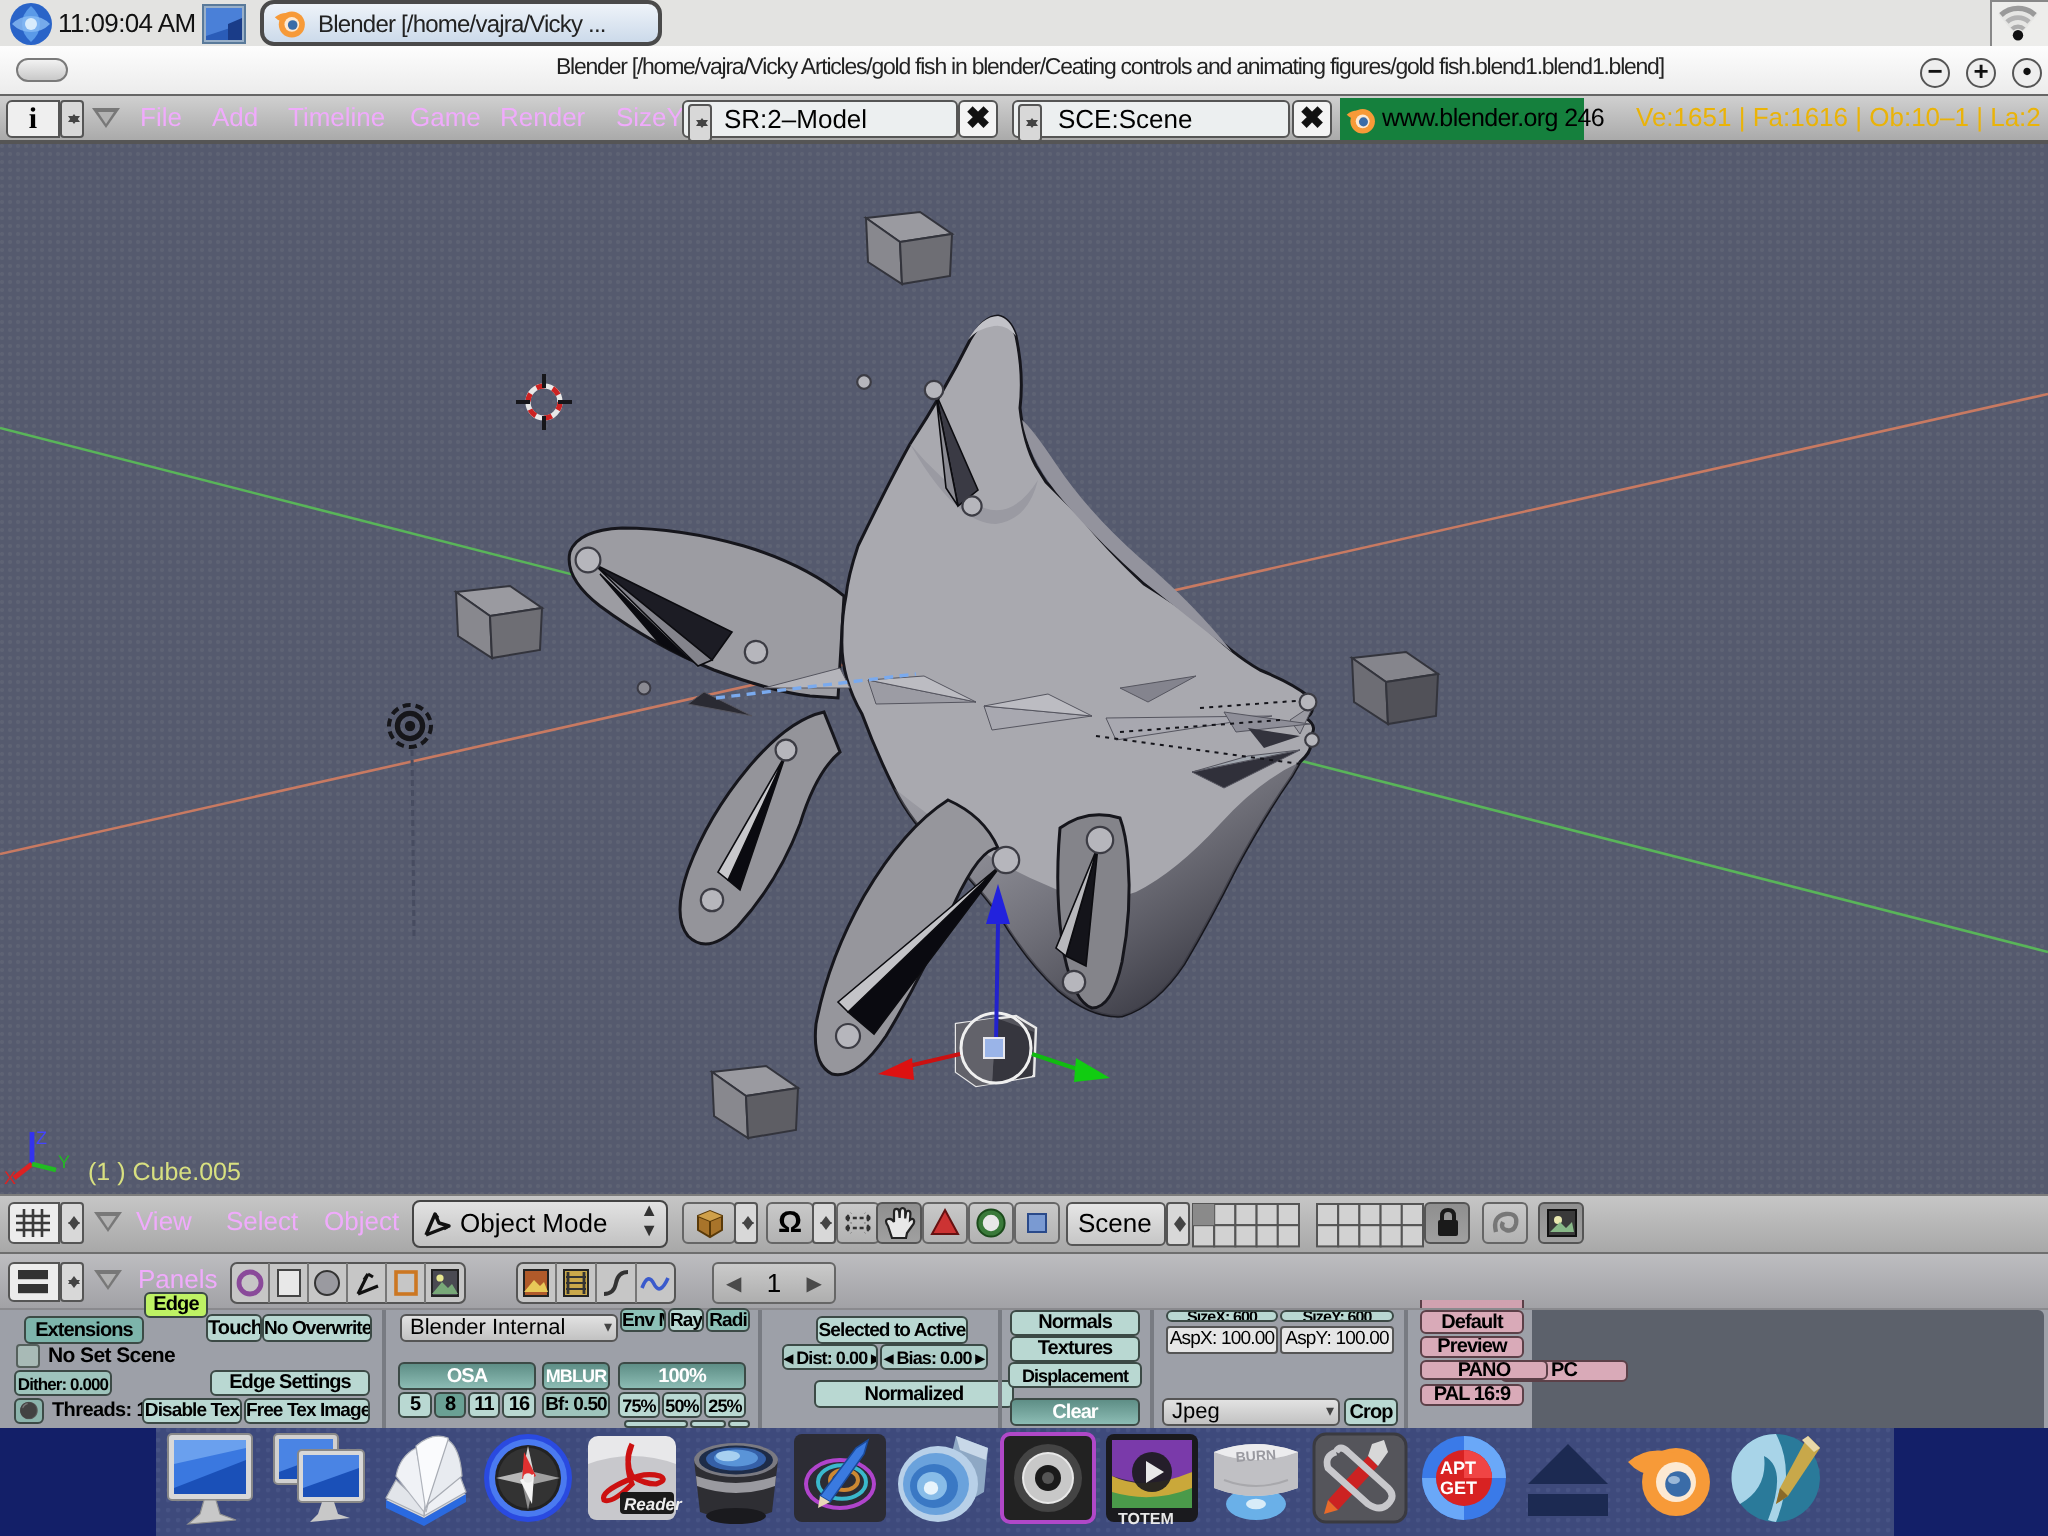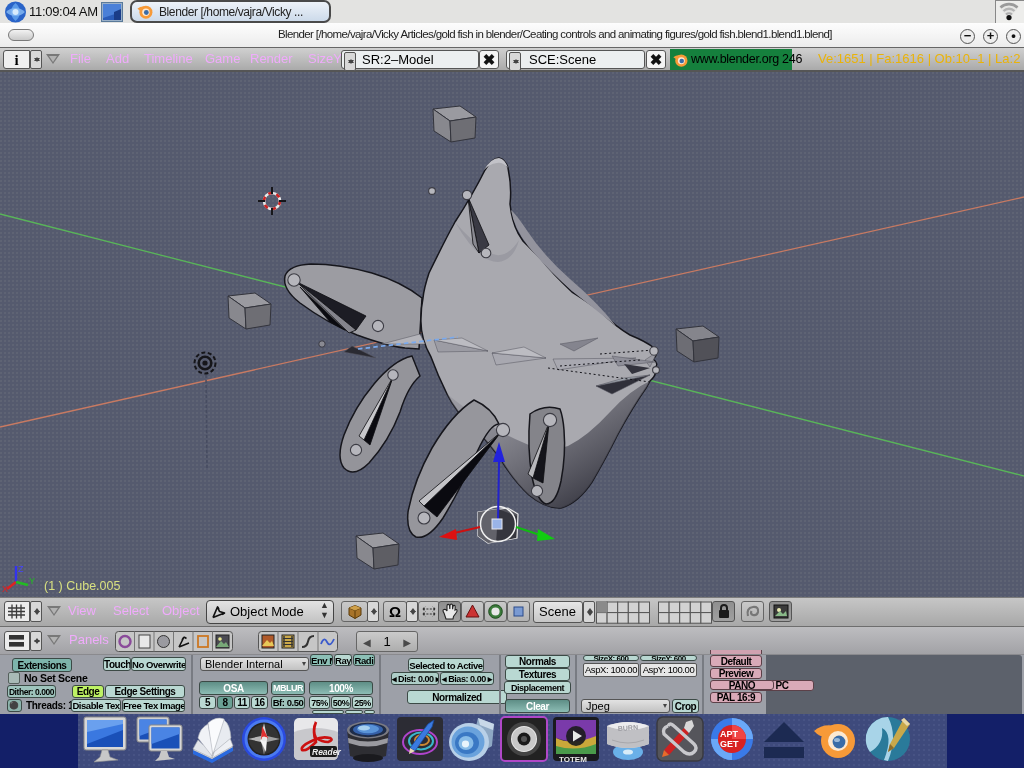--- a/index.html
+++ b/index.html
@@ -419,21 +419,21 @@
 
 <div class="abs" id="barea"></div>
 <div class="abs" id="bdark"></div>
 
 <div class="abs tealB" style="left:12px;top:658px;width:60px;height:14px;background:#7db4ab;line-height:13px;">Extensions</div>
 <div class="abs tealB" style="left:103px;top:657px;width:28px;height:14px;line-height:13px;">Touch</div>
 <div class="abs tealB" style="left:131px;top:657px;width:55px;height:14px;line-height:13px;font-size:9.5px;">No Overwrite</div>
 <div class="abs" style="left:8px;top:672px;width:12px;height:12px;background:#a8bab6;border:1px solid #55605c;border-radius:2px;box-sizing:border-box;"></div>
 <div class="abs" style="left:24px;top:672px;font-size:10.5px;font-weight:bold;letter-spacing:-0.3px;">No Set Scene</div>
 <div class="abs tealB" style="left:7px;top:685px;width:49px;height:13px;background:#9ec4bc;line-height:12px;font-size:8.5px;">Dither: 0.000</div>
-<div class="abs tealB" style="left:72px;top:685px;width:32px;height:13px;background:#bef264;line-height:12px;">Edge</div>
+<div class="abs tealB" style="left:72px;top:646px;width:32px;height:13px;background:#bef264;line-height:12px;">Edge</div>
 <div class="abs tealB" style="left:105px;top:685px;width:80px;height:13px;line-height:12px;">Edge Settings</div>
 <div class="abs tealB" style="left:7px;top:699px;width:15px;height:13px;background:#8cb4ac;line-height:11px;font-size:8px;">⚫</div>
 <div class="abs" style="left:26px;top:700px;font-size:10px;font-weight:bold;letter-spacing:-0.3px;">Threads: 1</div>
 <div class="abs tealB" style="left:71px;top:699px;width:50px;height:13px;line-height:12px;font-size:9.5px;">Disable Tex</div>
 <div class="abs tealB" style="left:122px;top:699px;width:63px;height:13px;line-height:12px;font-size:9.5px;">Free Tex Image</div>
 
 <div class="abs" style="left:191px;top:655px;width:2px;height:59px;background:#787b82;"></div>
 
 <div class="abs" style="left:200px;top:657px;width:109px;height:14px;background:linear-gradient(#e2e2e2,#c2c2c2);border:1px solid #555;border-radius:3px;box-sizing:border-box;font-size:11px;padding-left:4px;">Blender Internal<span style="position:absolute;right:2px;top:1px;font-size:8px;color:#444;">▾</span></div>
 <div class="abs tealB" style="left:310px;top:654px;width:23px;height:12px;background:#8cc0b6;font-size:9.5px;line-height:11px;">Env Ma</div>

